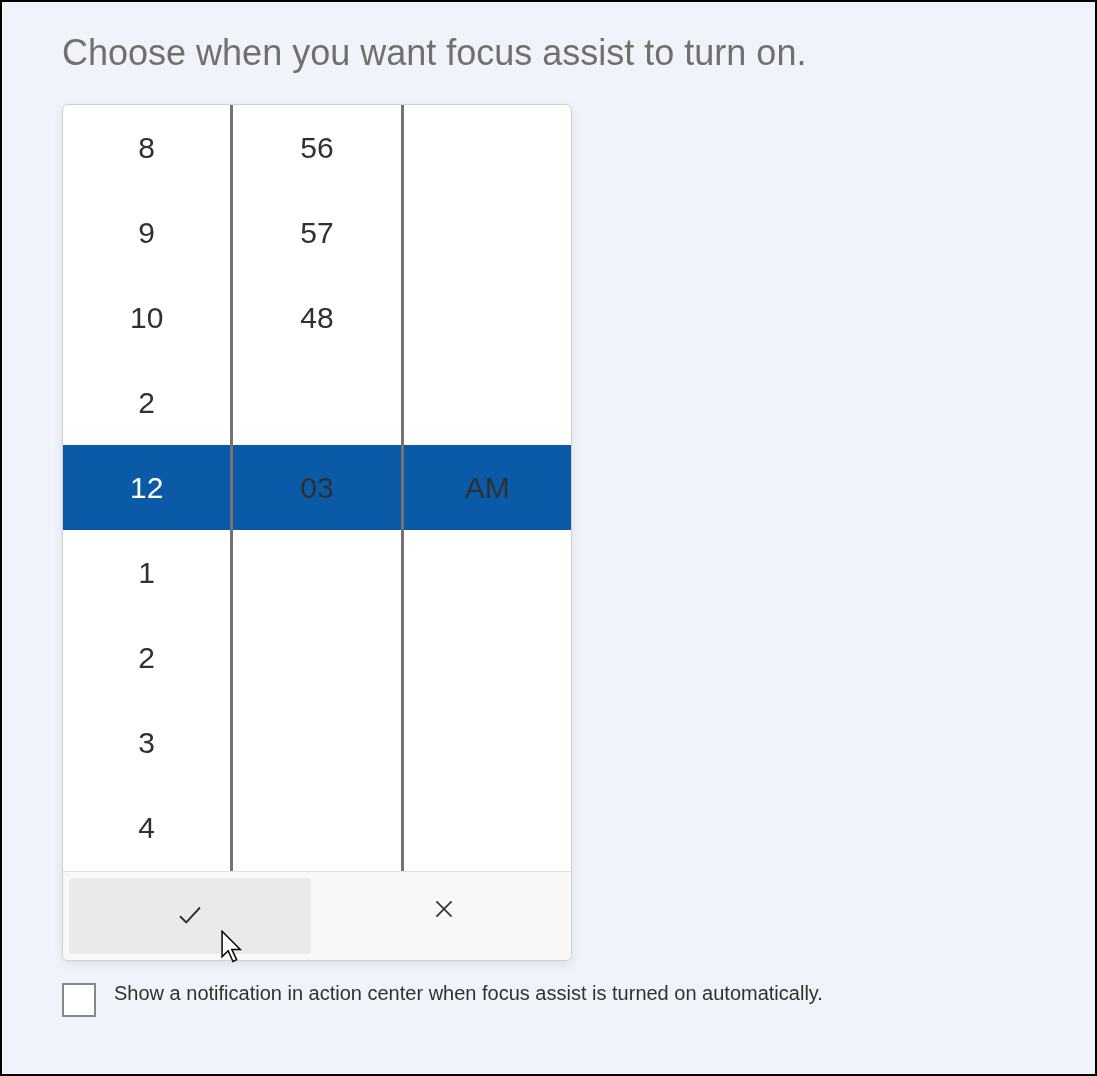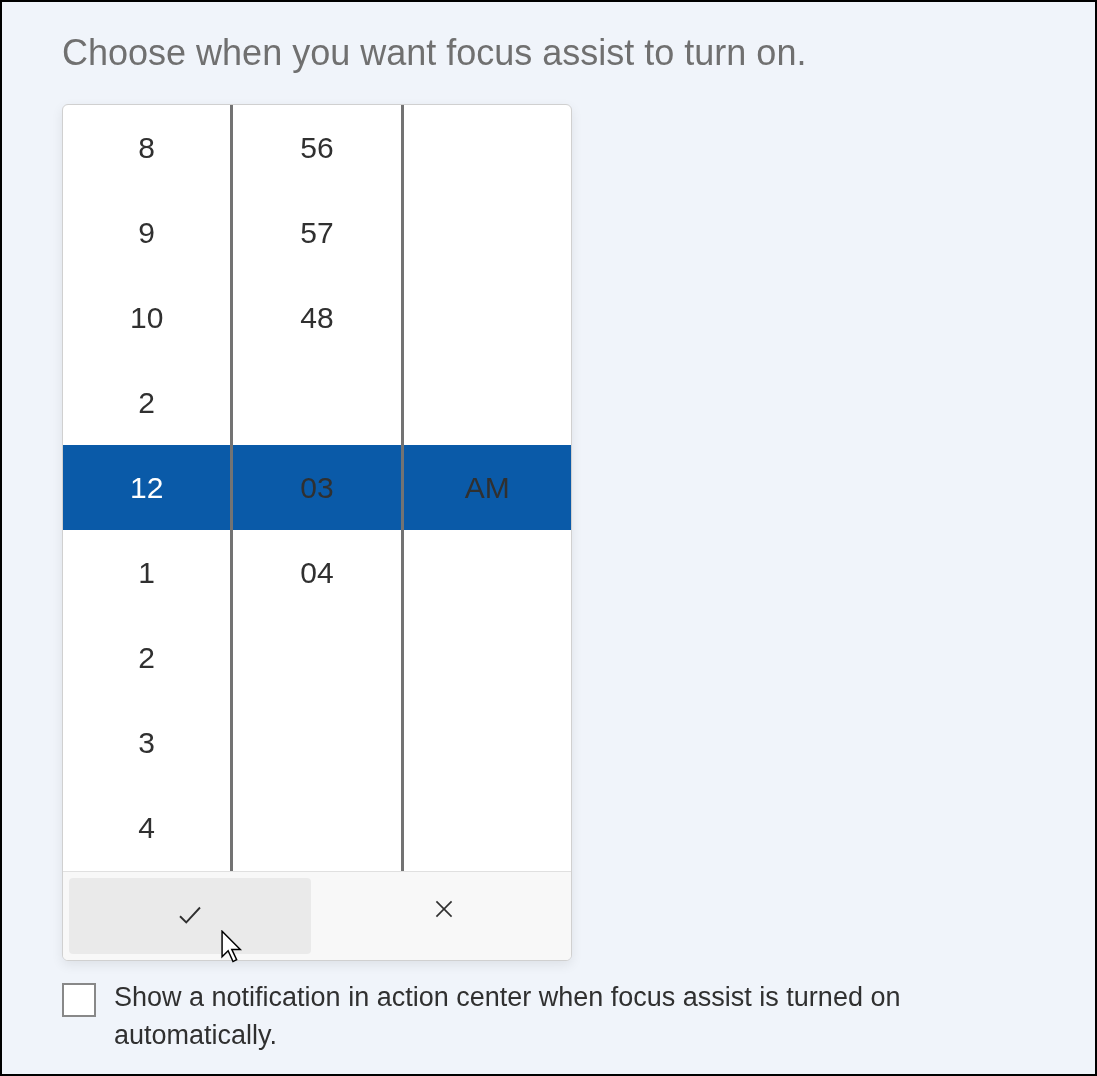--- a/index.html
+++ b/index.html
@@ -105,21 +105,21 @@
     .checkbox {
       width: 34px;
       height: 34px;
       border: 2px solid #888;
       background: #fff;
       flex-shrink: 0;
       margin-top: 4px;
       cursor: pointer;
     }
     .checkbox-label {
-      font-size: 27px;
+      font-size: 20px;
       color: #303030;
       line-height: 1.4;
       max-width: 920px;
     }
     .cursor {
       position: absolute;
       top: 928px;
       left: 218px;
       z-index: 100;
       pointer-events: none;
@@ -145,21 +145,20 @@
       <div class="picker-item">3</div>
       <div class="picker-item">4</div>
     </div>
 
     <div class="picker-col">
       <div class="picker-item">56</div>
       <div class="picker-item">57</div>
       <div class="picker-item">48</div>
       <div class="picker-item selected">08</div>
       <div class="picker-item">03</div>
-      <div class="picker-item">04</div>
     </div>
 
     <div class="picker-col">
       <div class="picker-item empty"></div>
       <div class="picker-item empty"></div>
       <div class="picker-item empty"></div>
       <div class="picker-item selected">PM</div>
       <div class="picker-item">AM</div>
       <div class="picker-item empty"></div>
       <div class="picker-item empty"></div>

